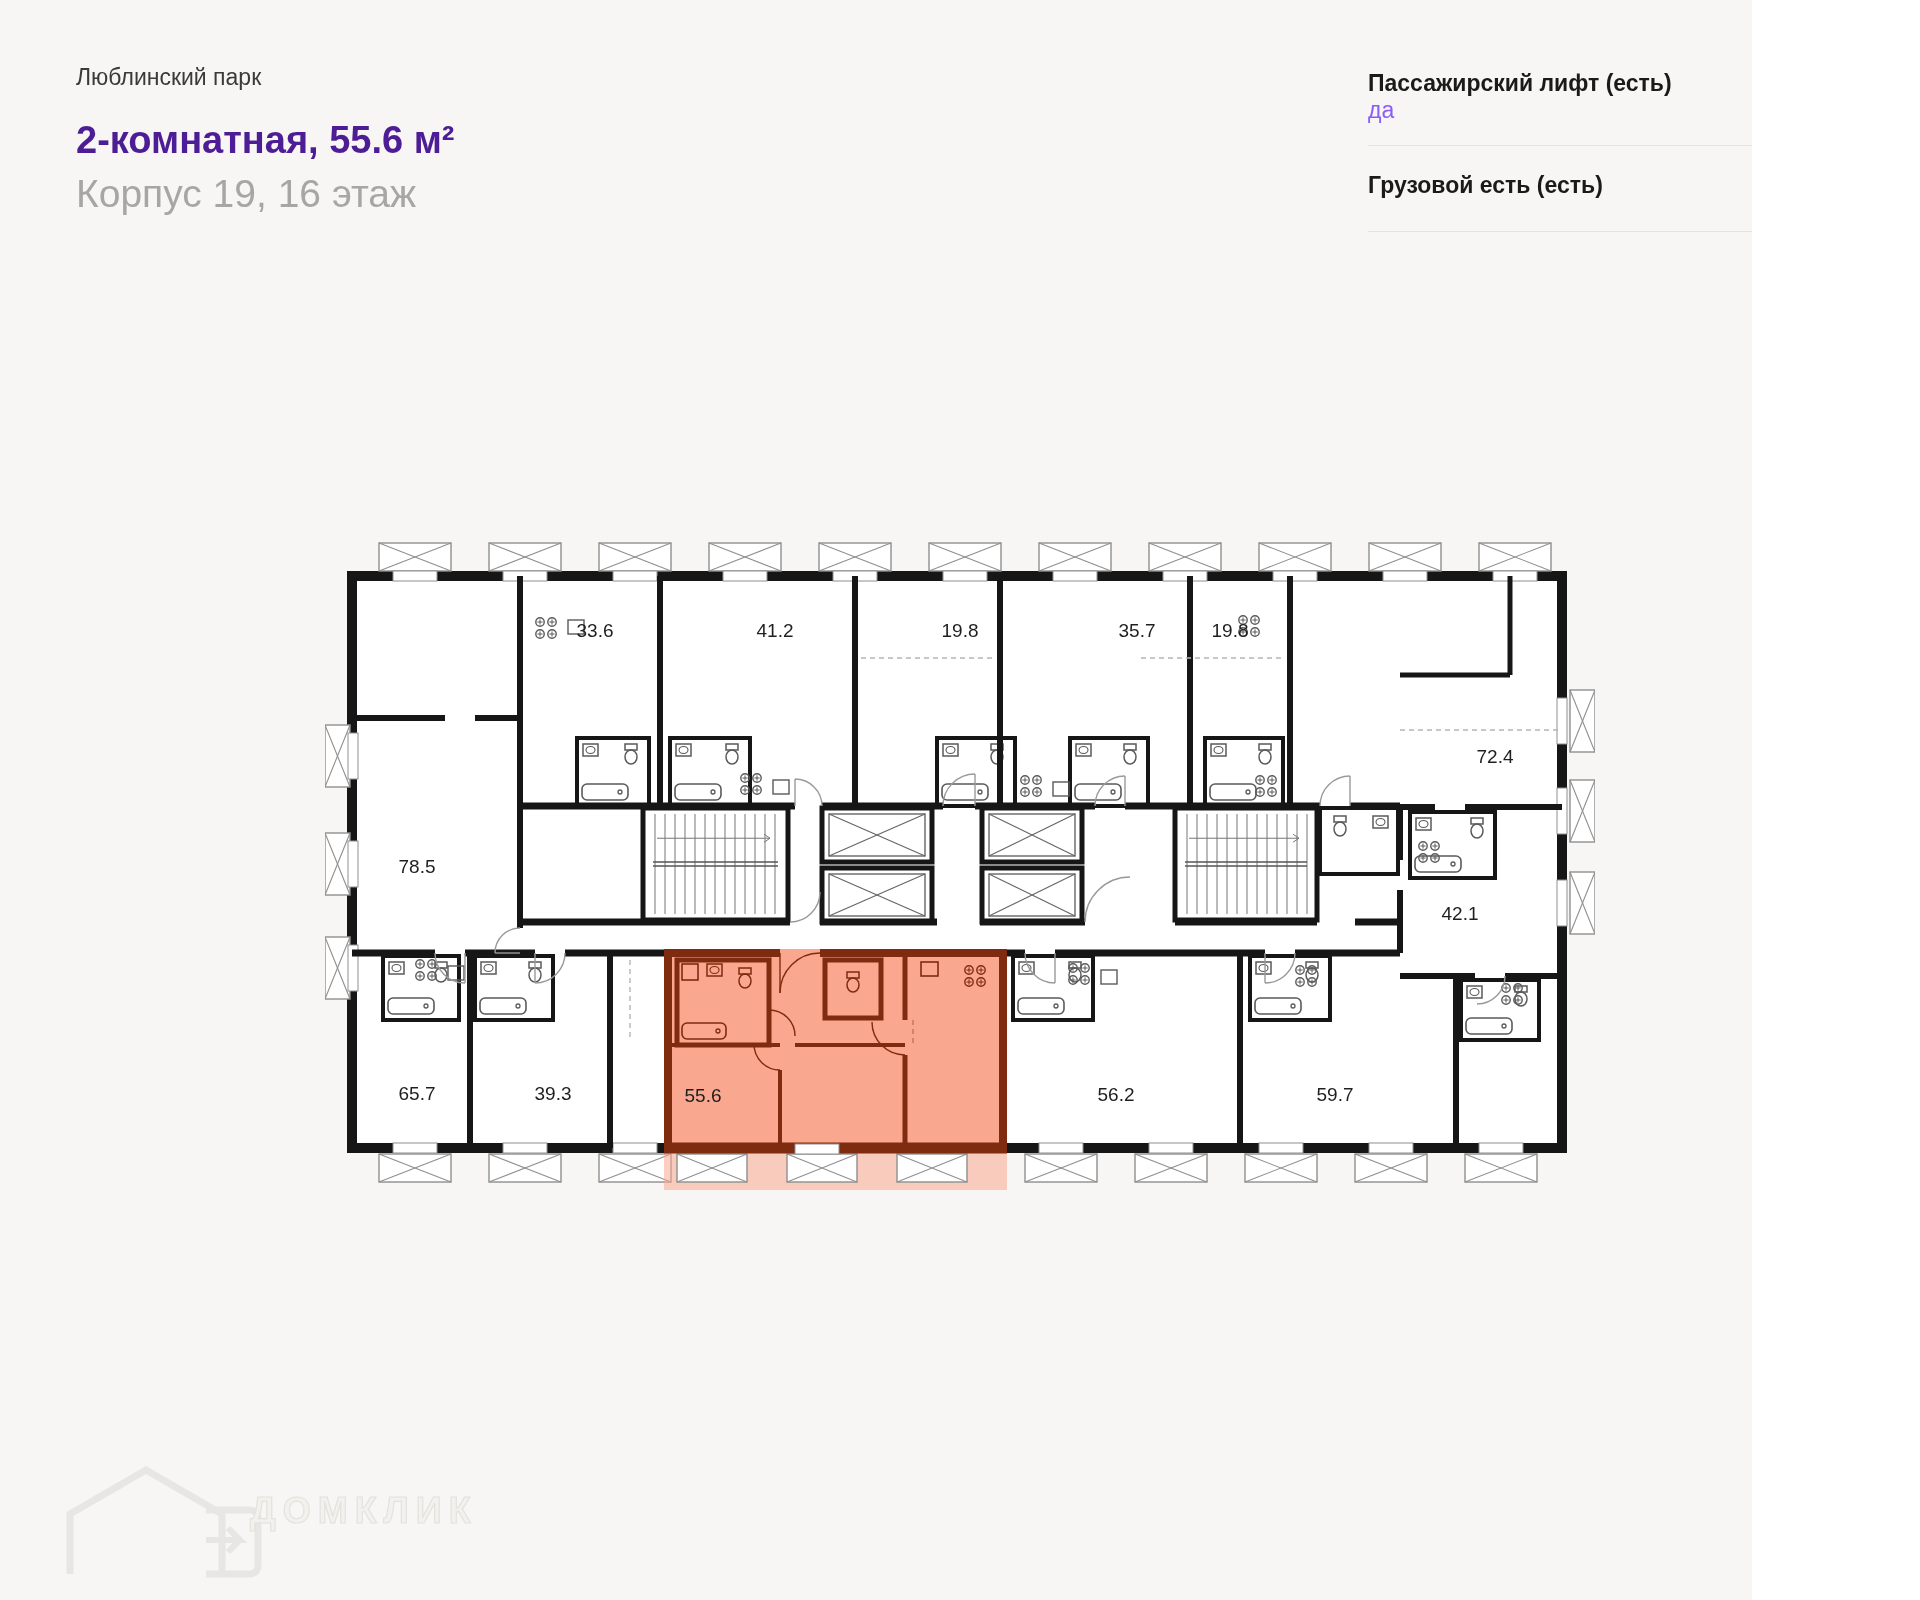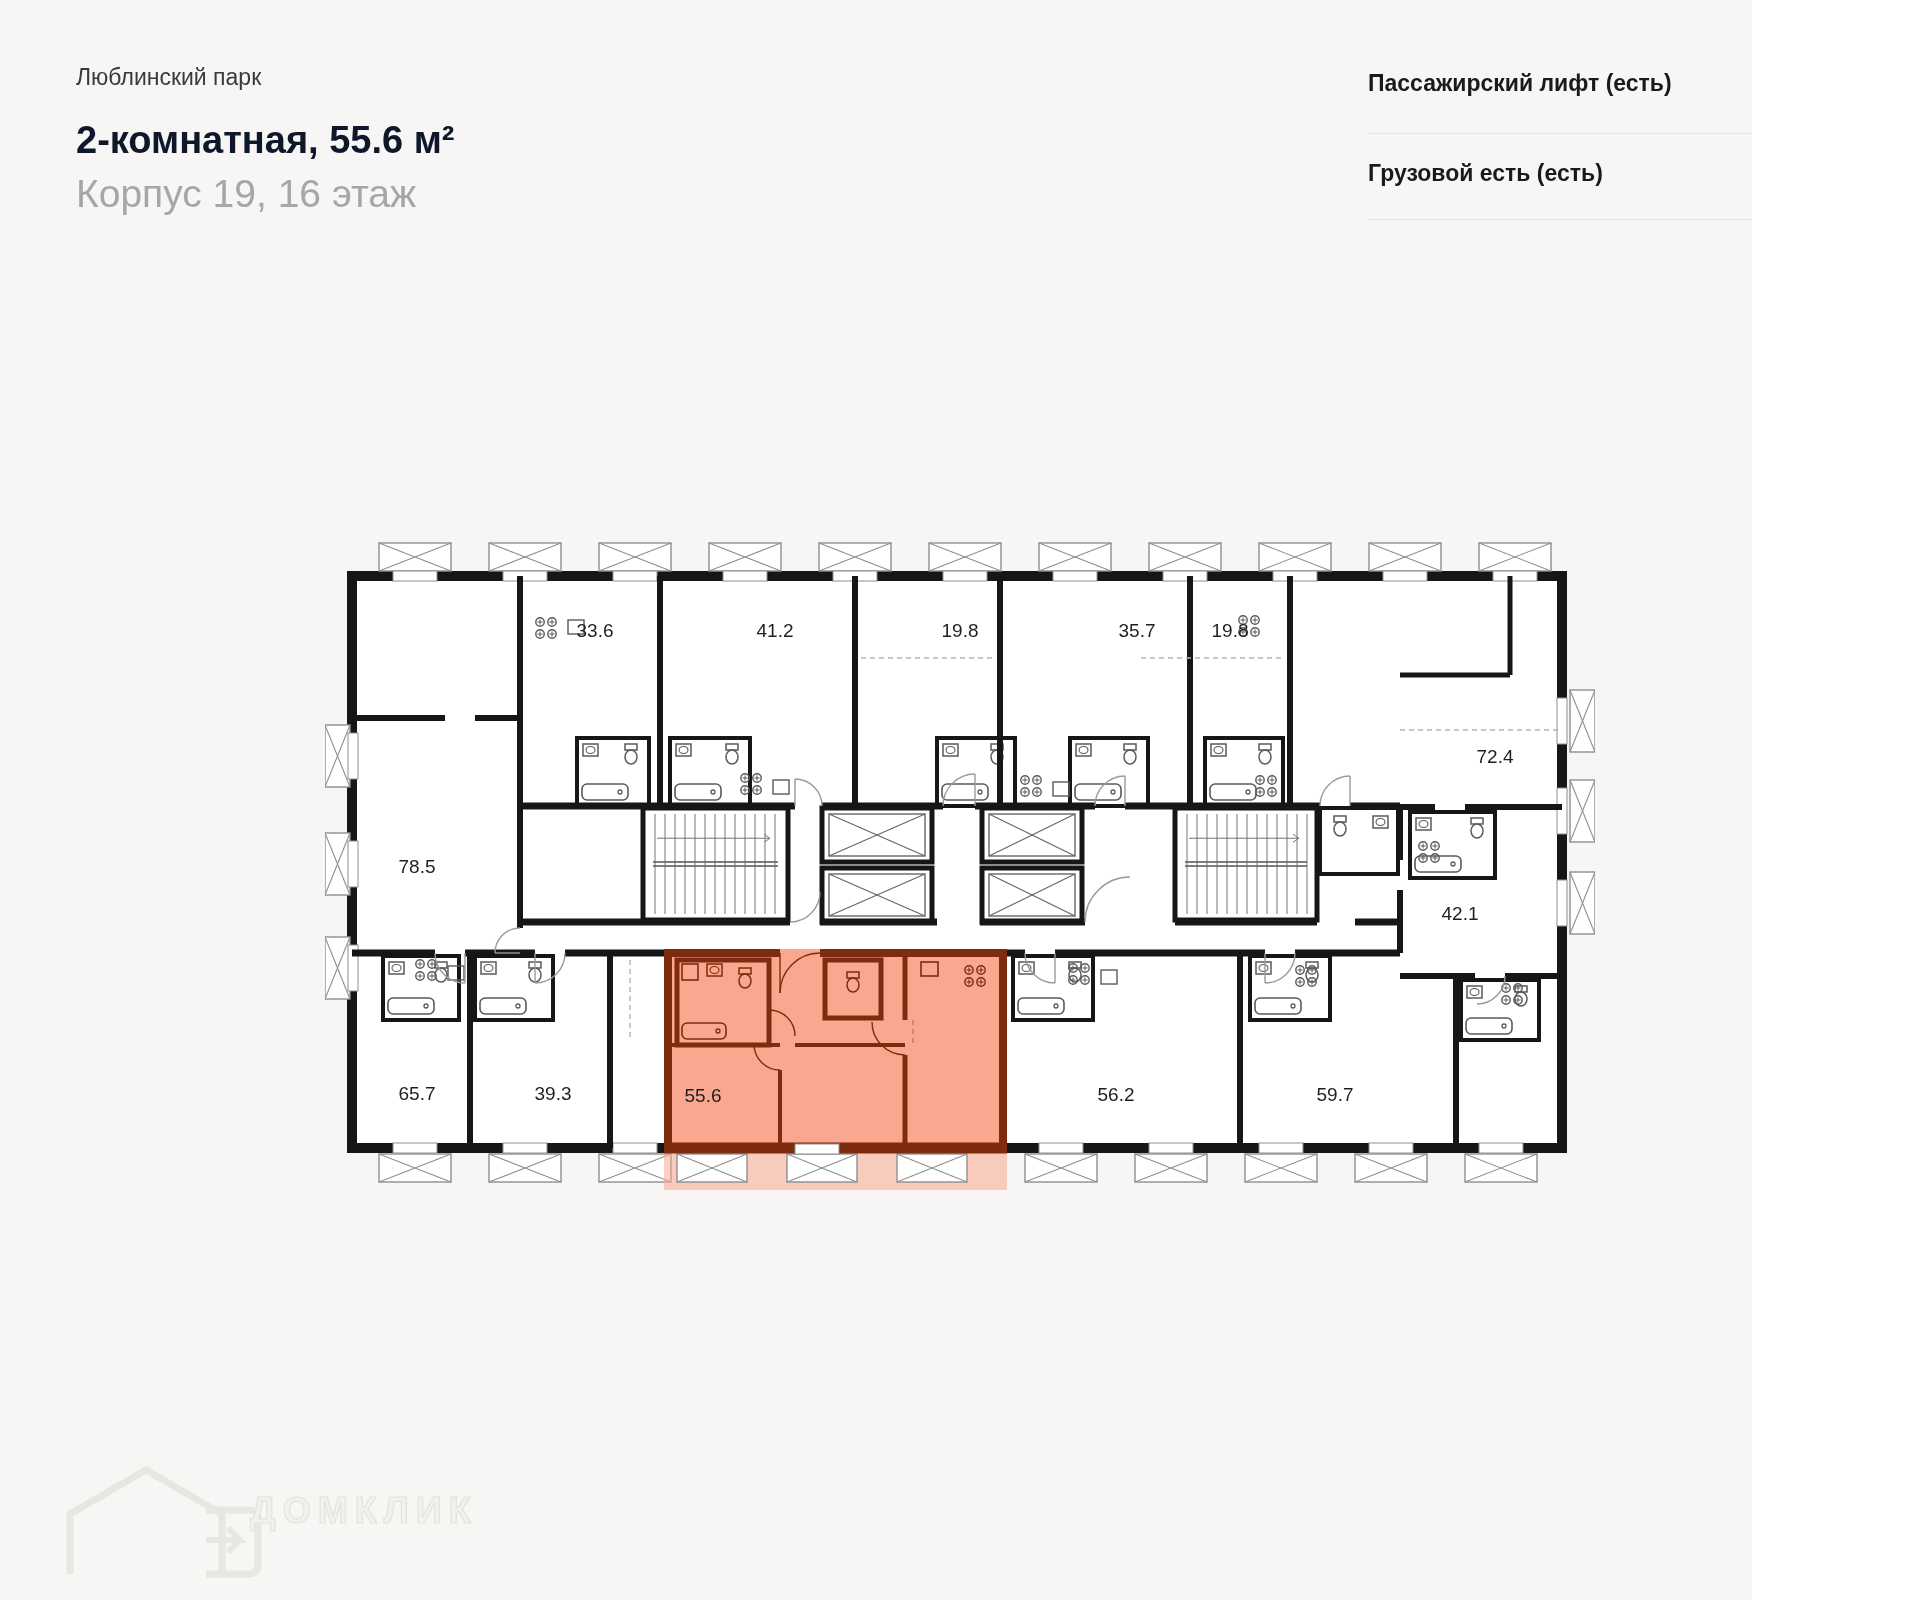--- a/index.html
+++ b/index.html
@@ -1,27 +1,27 @@
 <!DOCTYPE html>
 <html><head>
 <meta charset="utf-8">
 <style>
   html,body{margin:0;padding:0;}
   #screen{position:relative;width:1752px;height:1600px;background:#F7F6F4;
           font-family:"Liberation Sans",sans-serif;overflow:hidden;}
   
   .hdr{position:absolute;left:76px;top:64px;}
   .project{font-size:23px;color:#3A3A3A;font-weight:500;margin:0 0 28px 0;}
-  .title{font-size:38px;color:#0f172a;font-weight:700;margin:0 0 10px 0;}
+  .title{font-size:38px;color:#4c1d95;font-weight:700;margin:0 0 10px 0;}
   .subtitle{font-size:39px;color:#A6A6A6;font-weight:400;margin:0;}
   
   .lifts{position:absolute;left:1368px;top:66px;width:495px;}
   .lift-row{display:flex;justify-content:space-between;align-items:flex-start;
             border-bottom:1px solid #E5E4E2;}
-  .lift-row.first{padding:4px 0 36px 0;}
+  .lift-row.first{padding:4px 0 21px 0;flex-direction:column;}
   .lift-row.second{padding:26px 0 32px 0;}
   .lift-label{font-size:23px;font-weight:700;color:#1A1A1A;}
   .lift-value{font-size:23px;color:#8b5cf6;padding-right:62px;}
   
   #plan{position:absolute;left:325px;top:540px;}
   .arealabel{font-size:19px;fill:#1F1F1F;font-weight:500;}
   
   .watermark{position:absolute;left:250px;top:1490px;font-size:36px;font-weight:700;
              letter-spacing:7px;color:#F2F1ED;-webkit-text-stroke:1.2px #E3E2DD;}
   .wm-house{position:absolute;left:56px;top:1462px;}

